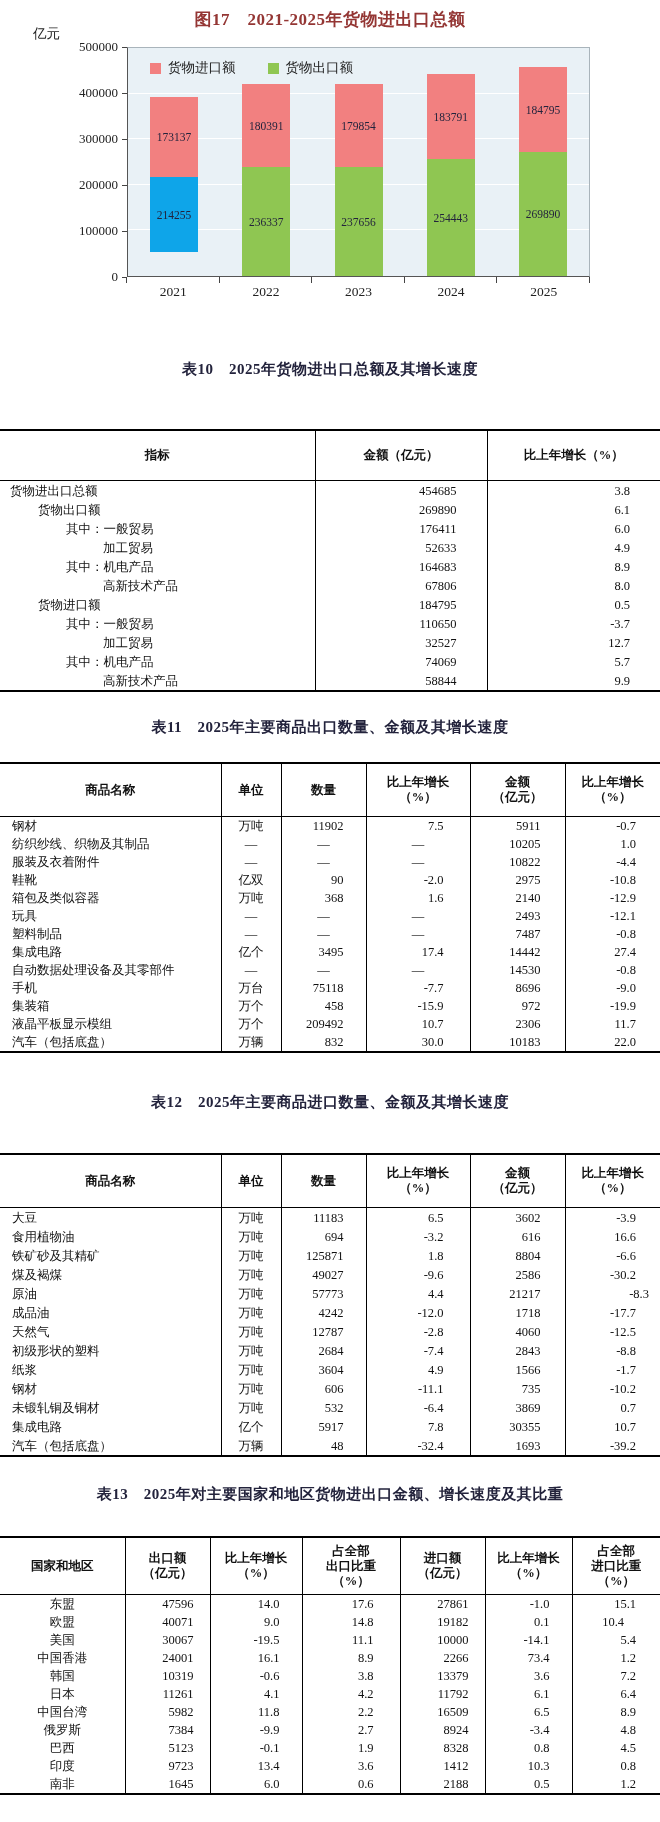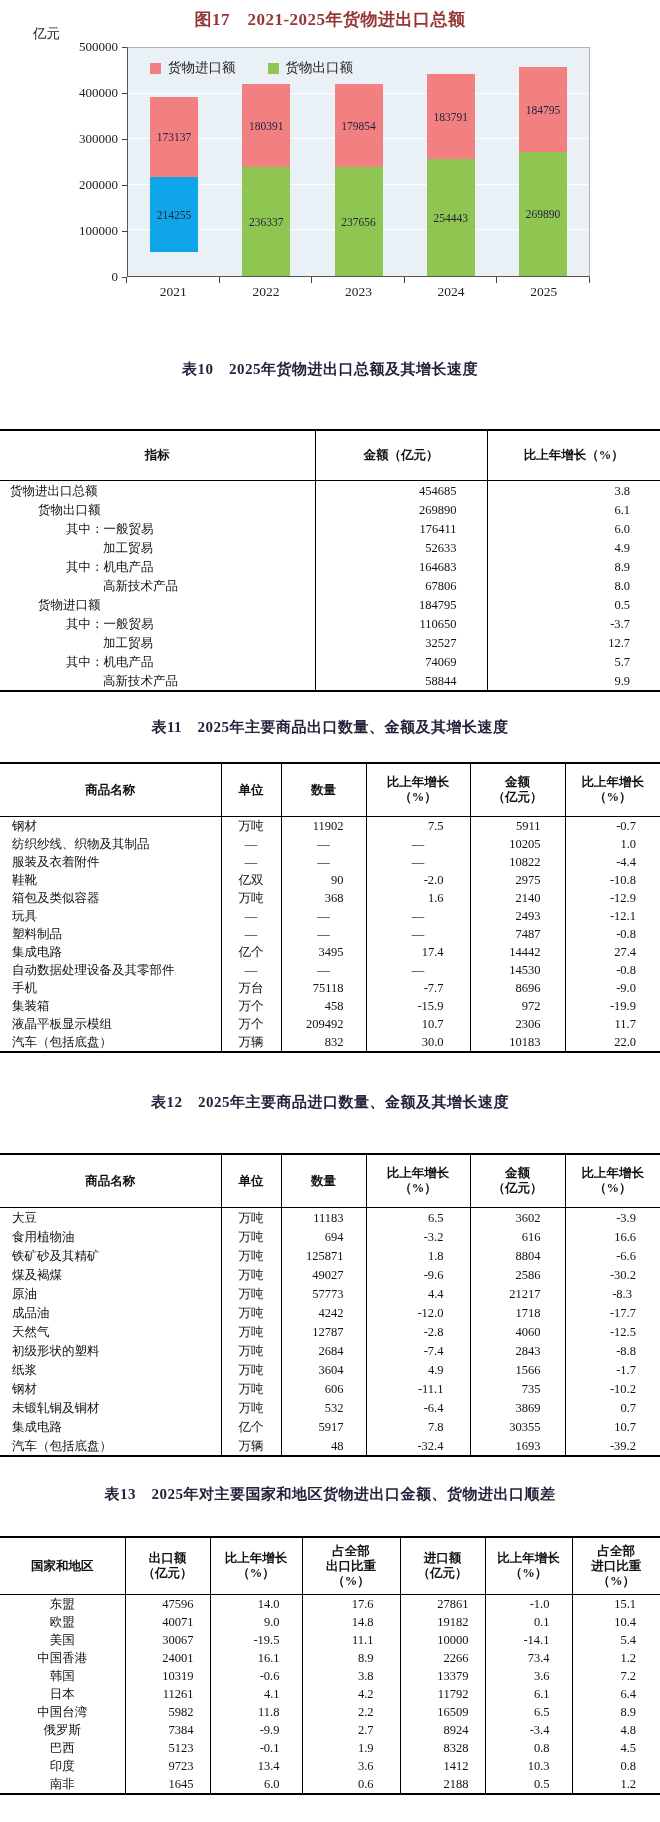--- a/index.html
+++ b/index.html
@@ -439,21 +439,21 @@
           <td class="ar" style="padding-right: 26px;">-9.6</td>
           <td class="ar" style="padding-right: 24px;">2586</td>
           <td class="ar" style="padding-right: 24px;">-30.2</td>
         </tr>
         <tr>
           <td class="al" style="padding-left: 12px;">原油</td>
           <td class="ac">万吨</td>
           <td class="ar" style="padding-right: 22px;">57773</td>
           <td class="ar" style="padding-right: 26px;">4.4</td>
           <td class="ar" style="padding-right: 24px;">21217</td>
-          <td class="ar" style="padding-right: 28px;">-8.3</td>
+          <td class="ar" style="padding-right: 11px;">-8.3</td>
         </tr>
         <tr>
           <td class="al" style="padding-left: 12px;">成品油</td>
           <td class="ac">万吨</td>
           <td class="ar" style="padding-right: 22px;">4242</td>
           <td class="ar" style="padding-right: 26px;">-12.0</td>
           <td class="ar" style="padding-right: 24px;">1718</td>
           <td class="ar" style="padding-right: 24px;">-17.7</td>
         </tr>
         <tr>
@@ -508,21 +508,21 @@
           <td class="al" style="padding-left: 12px;">汽车（包括底盘）</td>
           <td class="ac">万辆</td>
           <td class="ar" style="padding-right: 22px;">48</td>
           <td class="ar" style="padding-right: 26px;">-32.4</td>
           <td class="ar" style="padding-right: 24px;">1693</td>
           <td class="ar" style="padding-right: 24px;">-39.2</td>
         </tr>
       </tbody>
     </table>
 
-  <div class="tbl-title t13-title">表13　2025年对主要国家和地区货物进出口金额、货物进出口顺差</div>
+  <div class="tbl-title t13-title">表13　2025年对主要国家和地区货物进出口金额、增长速度及其比重</div>
   <table class="dtab" id="t13">
       <colgroup>
         <col style="width: 125px;">
         <col style="width: 85px;">
         <col style="width: 92px;">
         <col style="width: 98px;">
         <col style="width: 85px;">
         <col style="width: 87px;">
         <col style="width: 88px;">
       </colgroup>
@@ -555,21 +555,21 @@
           <td class="ar" style="padding-right: 22px;">-1.0</td>
           <td class="ar" style="padding-right: 24px;">15.1</td>
         </tr>
         <tr>
           <td class="ac">欧盟</td>
           <td class="ar" style="padding-right: 16px;">40071</td>
           <td class="ar" style="padding-right: 22px;">9.0</td>
           <td class="ar" style="padding-right: 26px;">14.8</td>
           <td class="ar" style="padding-right: 16px;">19182</td>
           <td class="ar" style="padding-right: 22px; margin-top: 8px;">0.1</td>
-          <td class="ar" style="padding-right: 24px; margin-top: 25px;">10.4</td>
+          <td class="ar" style="padding-right: 36px; margin-top: 25px;">10.4</td>
         </tr>
         <tr>
           <td class="ac">美国</td>
           <td class="ar" style="padding-right: 16px;">30067</td>
           <td class="ar" style="padding-right: 22px;">-19.5</td>
           <td class="ar" style="padding-right: 26px;">11.1</td>
           <td class="ar" style="padding-right: 16px;">10000</td>
           <td class="ar" style="padding-right: 22px;">-14.1</td>
           <td class="ar" style="padding-right: 24px;">5.4</td>
         </tr>

